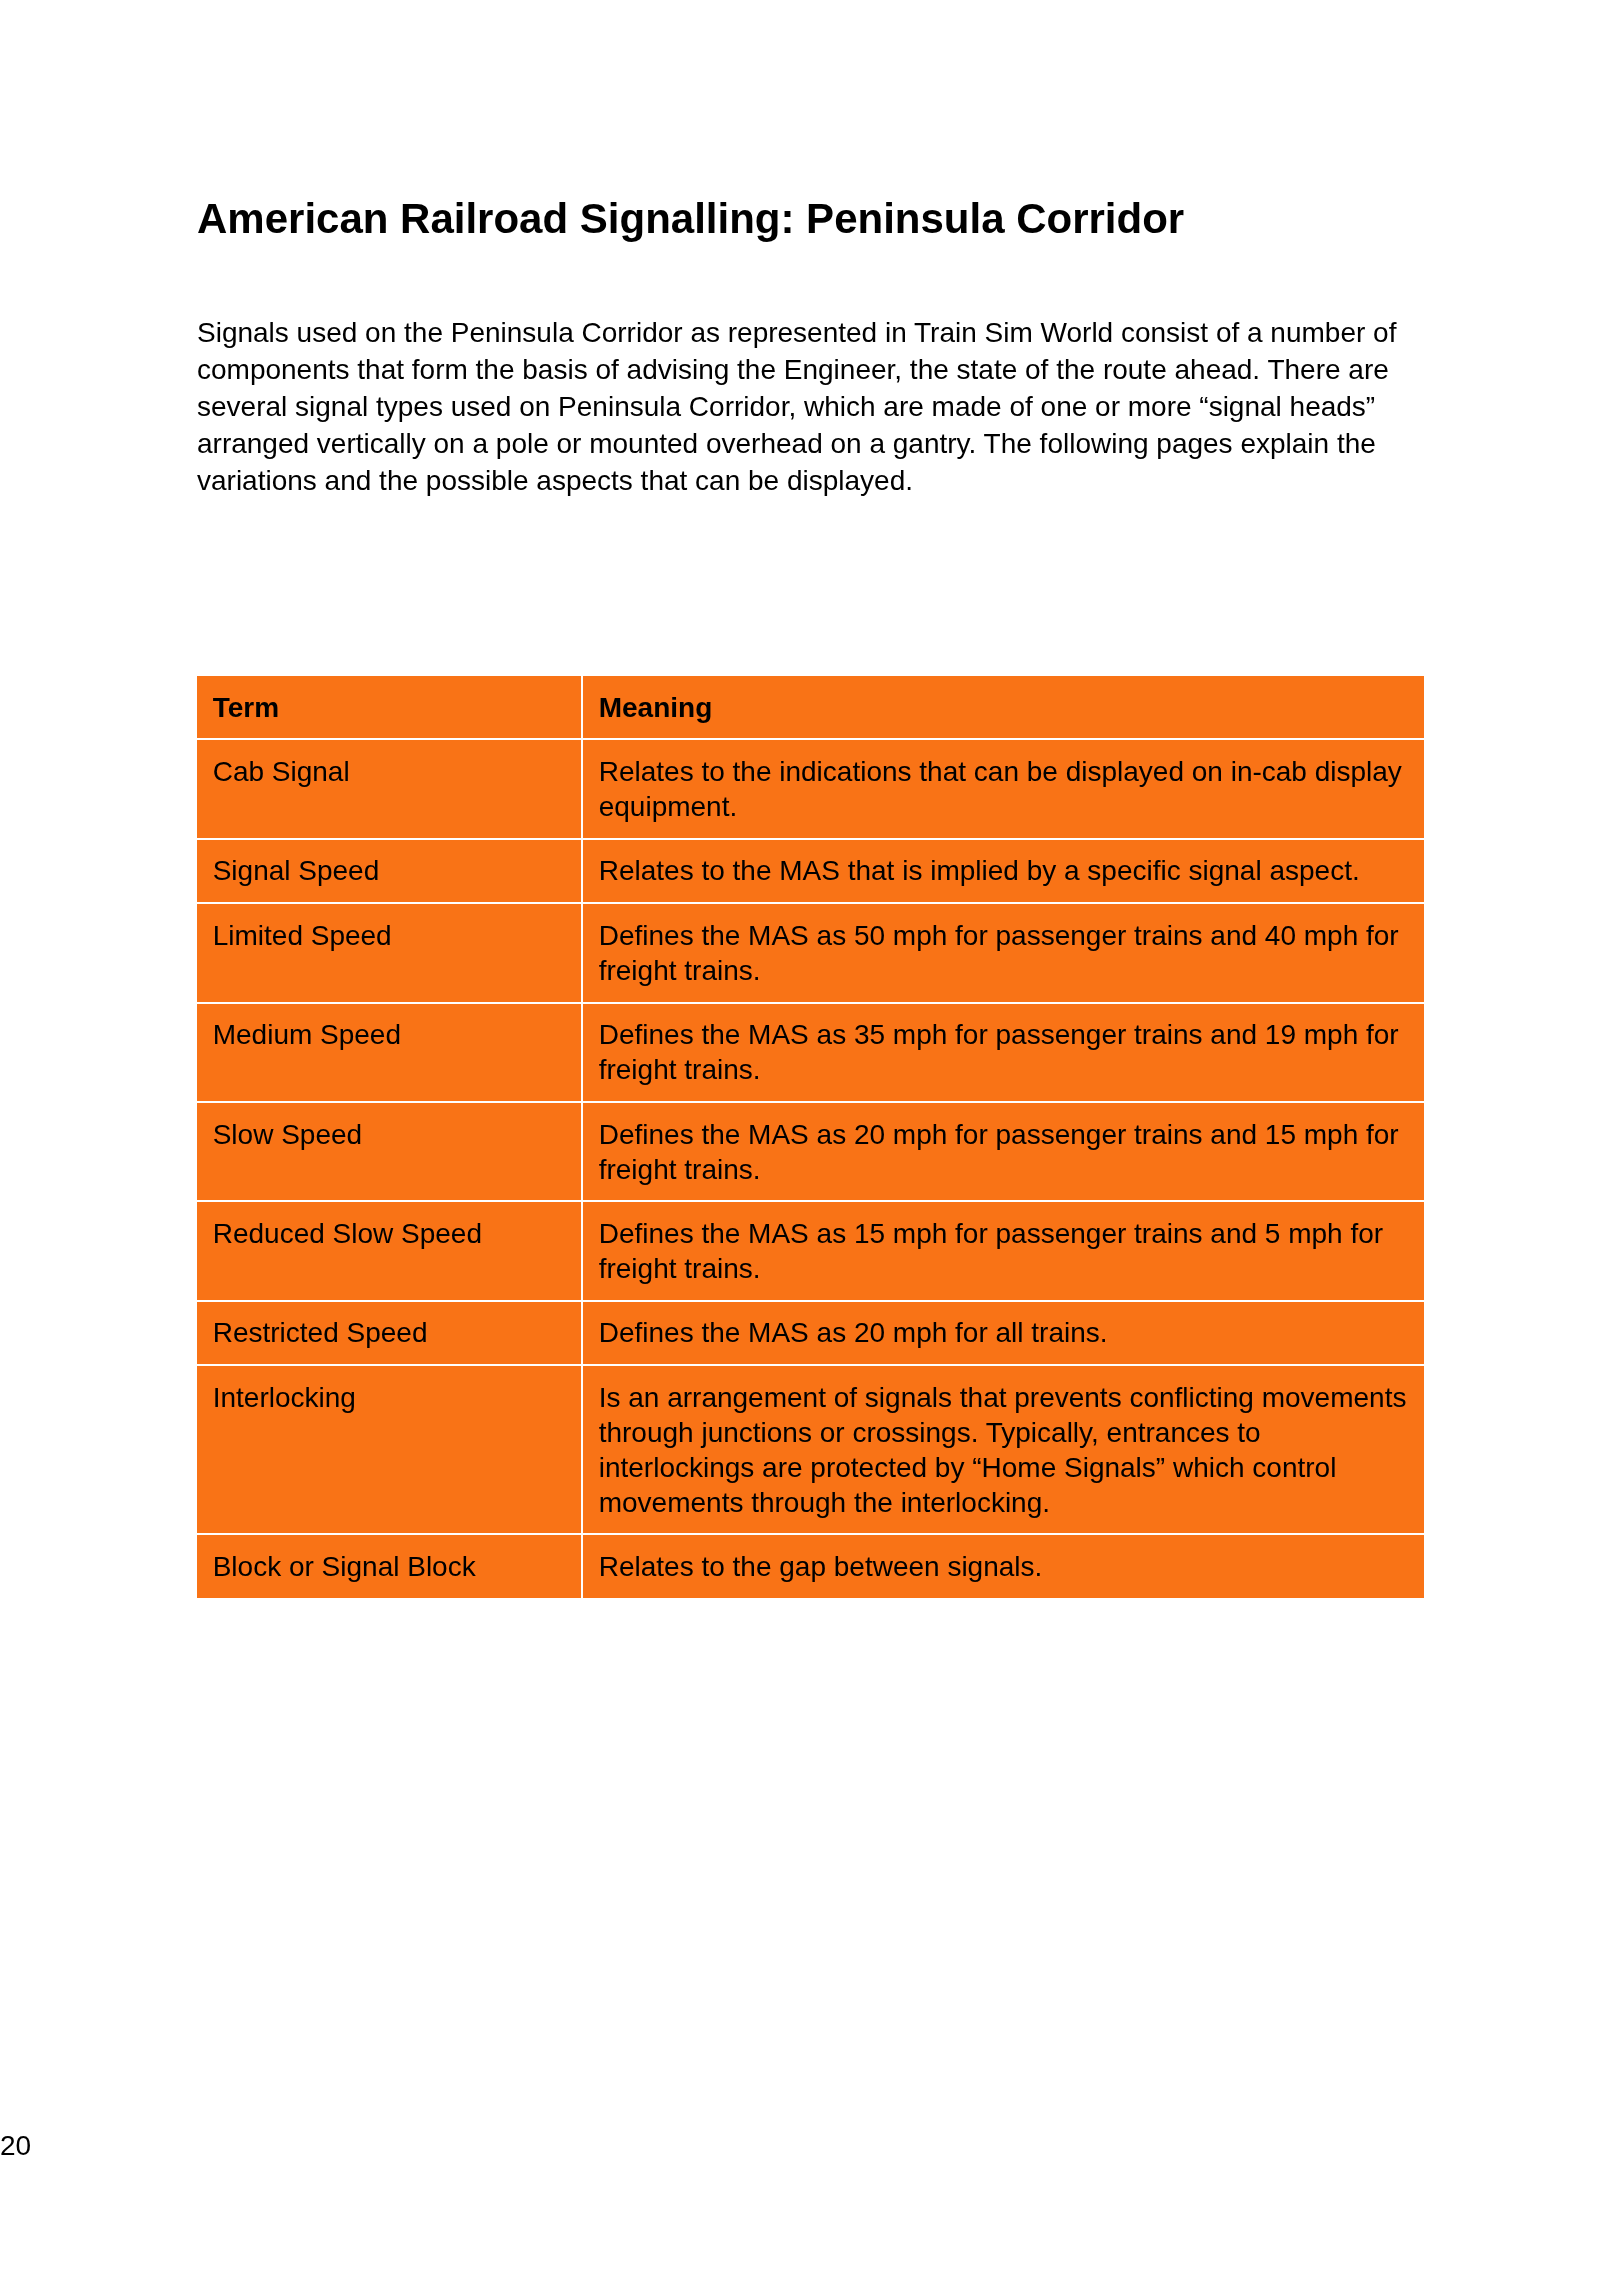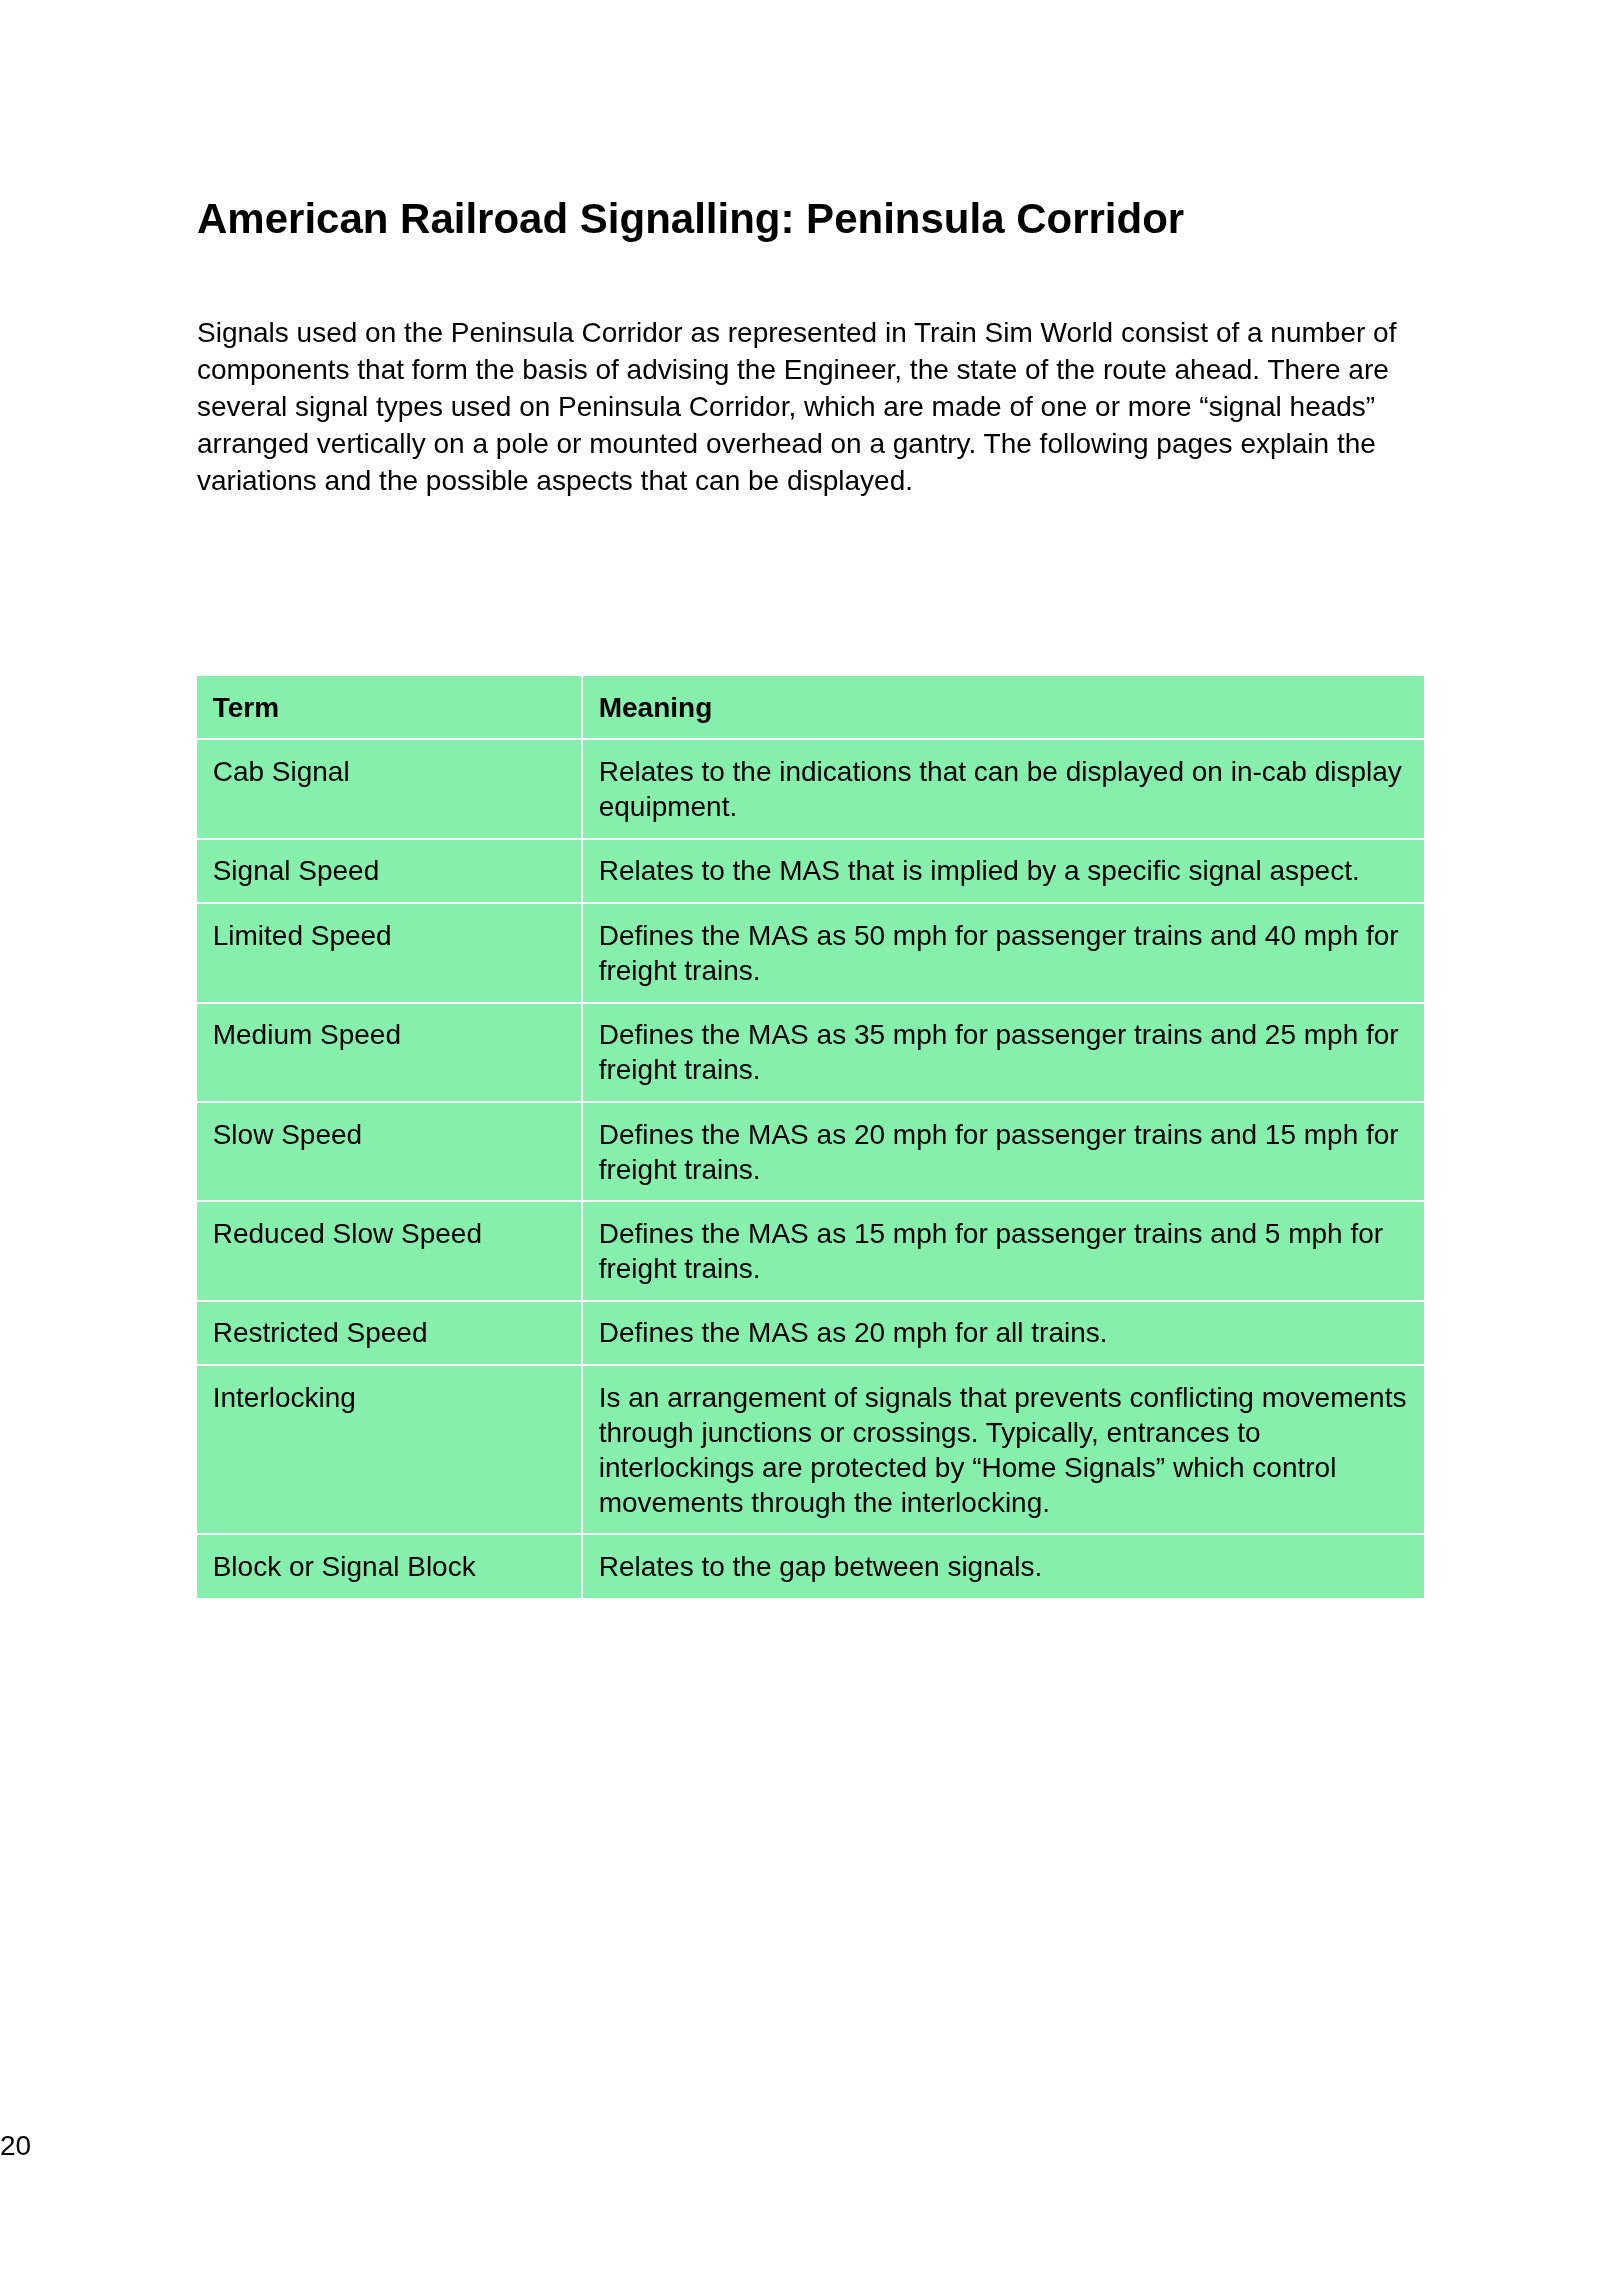--- a/index.html
+++ b/index.html
@@ -49,21 +49,21 @@
     width: 1227px;
     border-collapse: collapse;
     table-layout: fixed;
     font-size: 28px;
     line-height: 35px;
   }
   .terms-table col.c-term { width: 385px; }
   .terms-table col.c-meaning { width: 842px; }
   .terms-table th,
   .terms-table td {
-    background: #86efac;
+    background: #f97316;
     vertical-align: top;
     text-align: left;
     padding: 13.7px 13.7px 13.7px 15.7px;
     border: 2.9px solid #ffffff;
   }
   .terms-table tr:first-child th { border-top: none; }
   .terms-table tr:last-child td { border-bottom: none; }
   .terms-table th:first-child,
   .terms-table td:first-child { border-left: none; }
   .terms-table th:last-child,
@@ -112,21 +112,21 @@
       <tr>
         <td>Signal Speed</td>
         <td>Relates to the MAS that is implied by a specific signal aspect.</td>
       </tr>
       <tr>
         <td>Limited Speed</td>
         <td>Defines the MAS as 50 mph for passenger trains and 40 mph for freight trains.</td>
       </tr>
       <tr>
         <td>Medium Speed</td>
-        <td>Defines the MAS as 35 mph for passenger trains and 25 mph for freight trains.</td>
+        <td>Defines the MAS as 35 mph for passenger trains and 19 mph for freight trains.</td>
       </tr>
       <tr>
         <td>Slow Speed</td>
         <td>Defines the MAS as 20 mph for passenger trains and 15 mph for freight trains.</td>
       </tr>
       <tr>
         <td>Reduced Slow Speed</td>
         <td>Defines the MAS as 15 mph for passenger trains and 5 mph for freight trains.</td>
       </tr>
       <tr>

